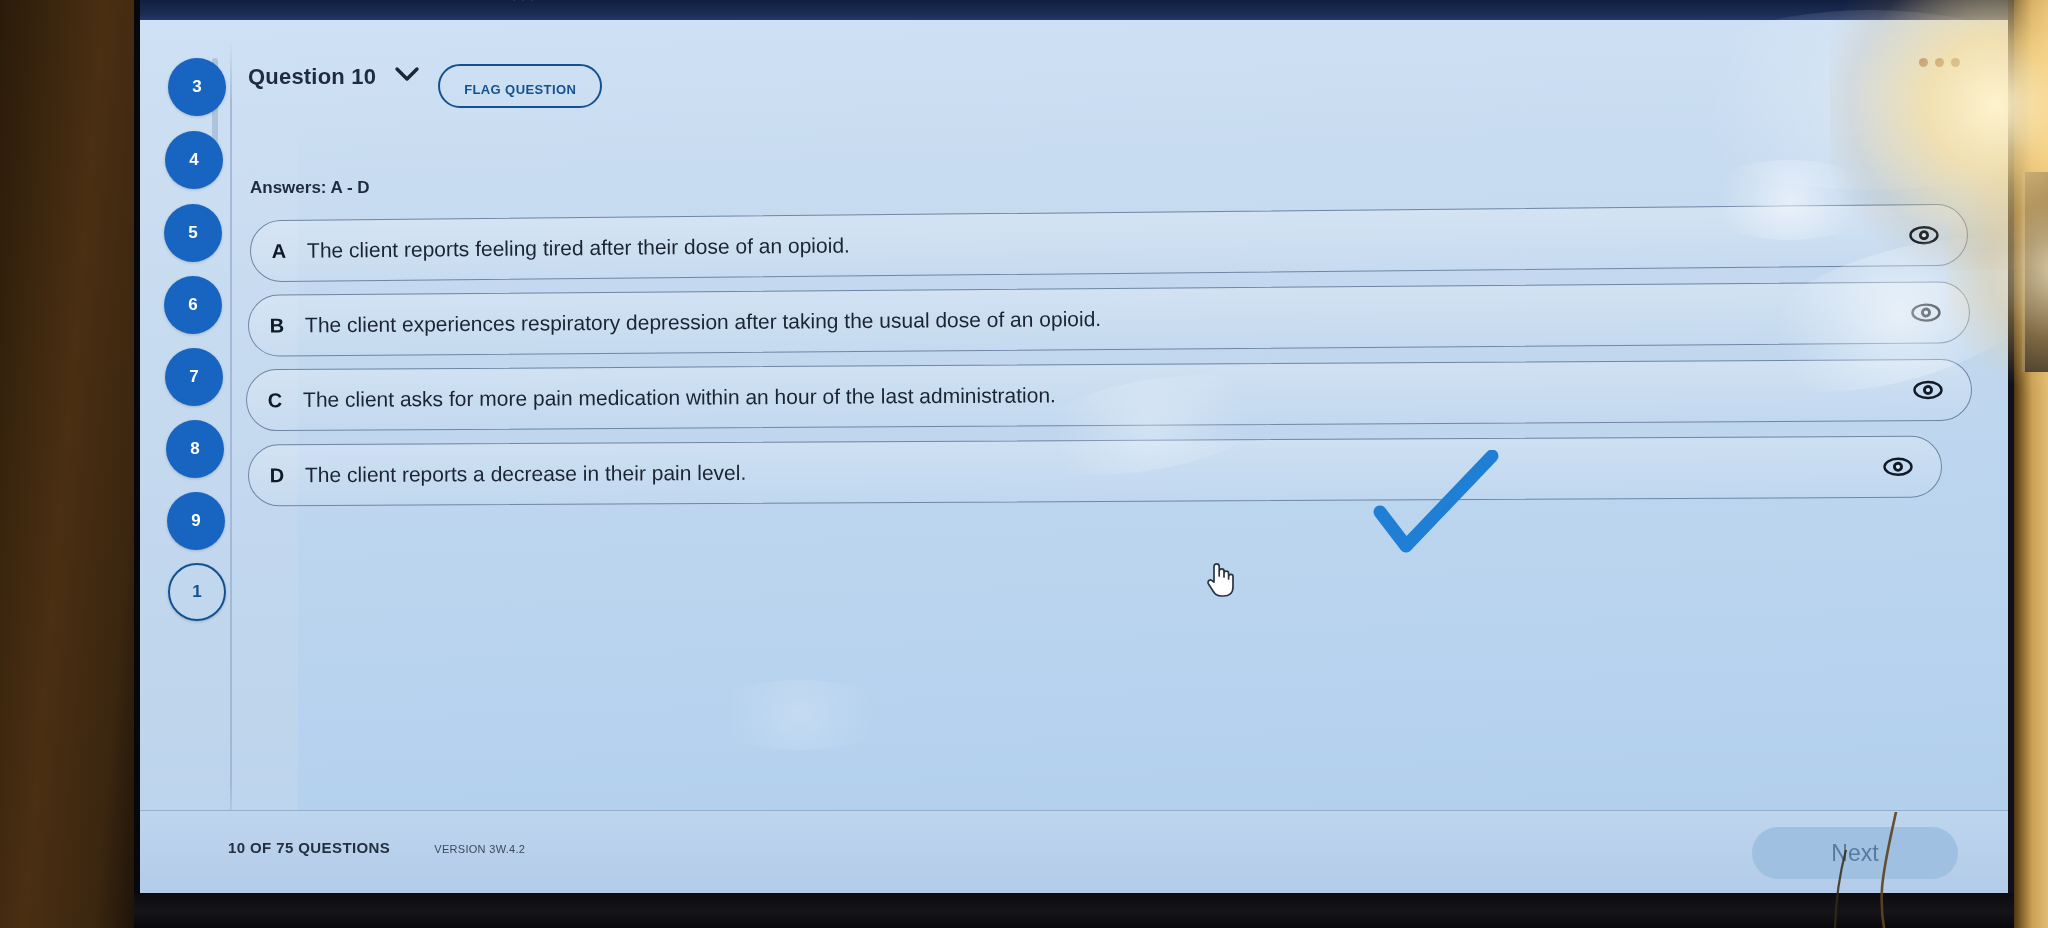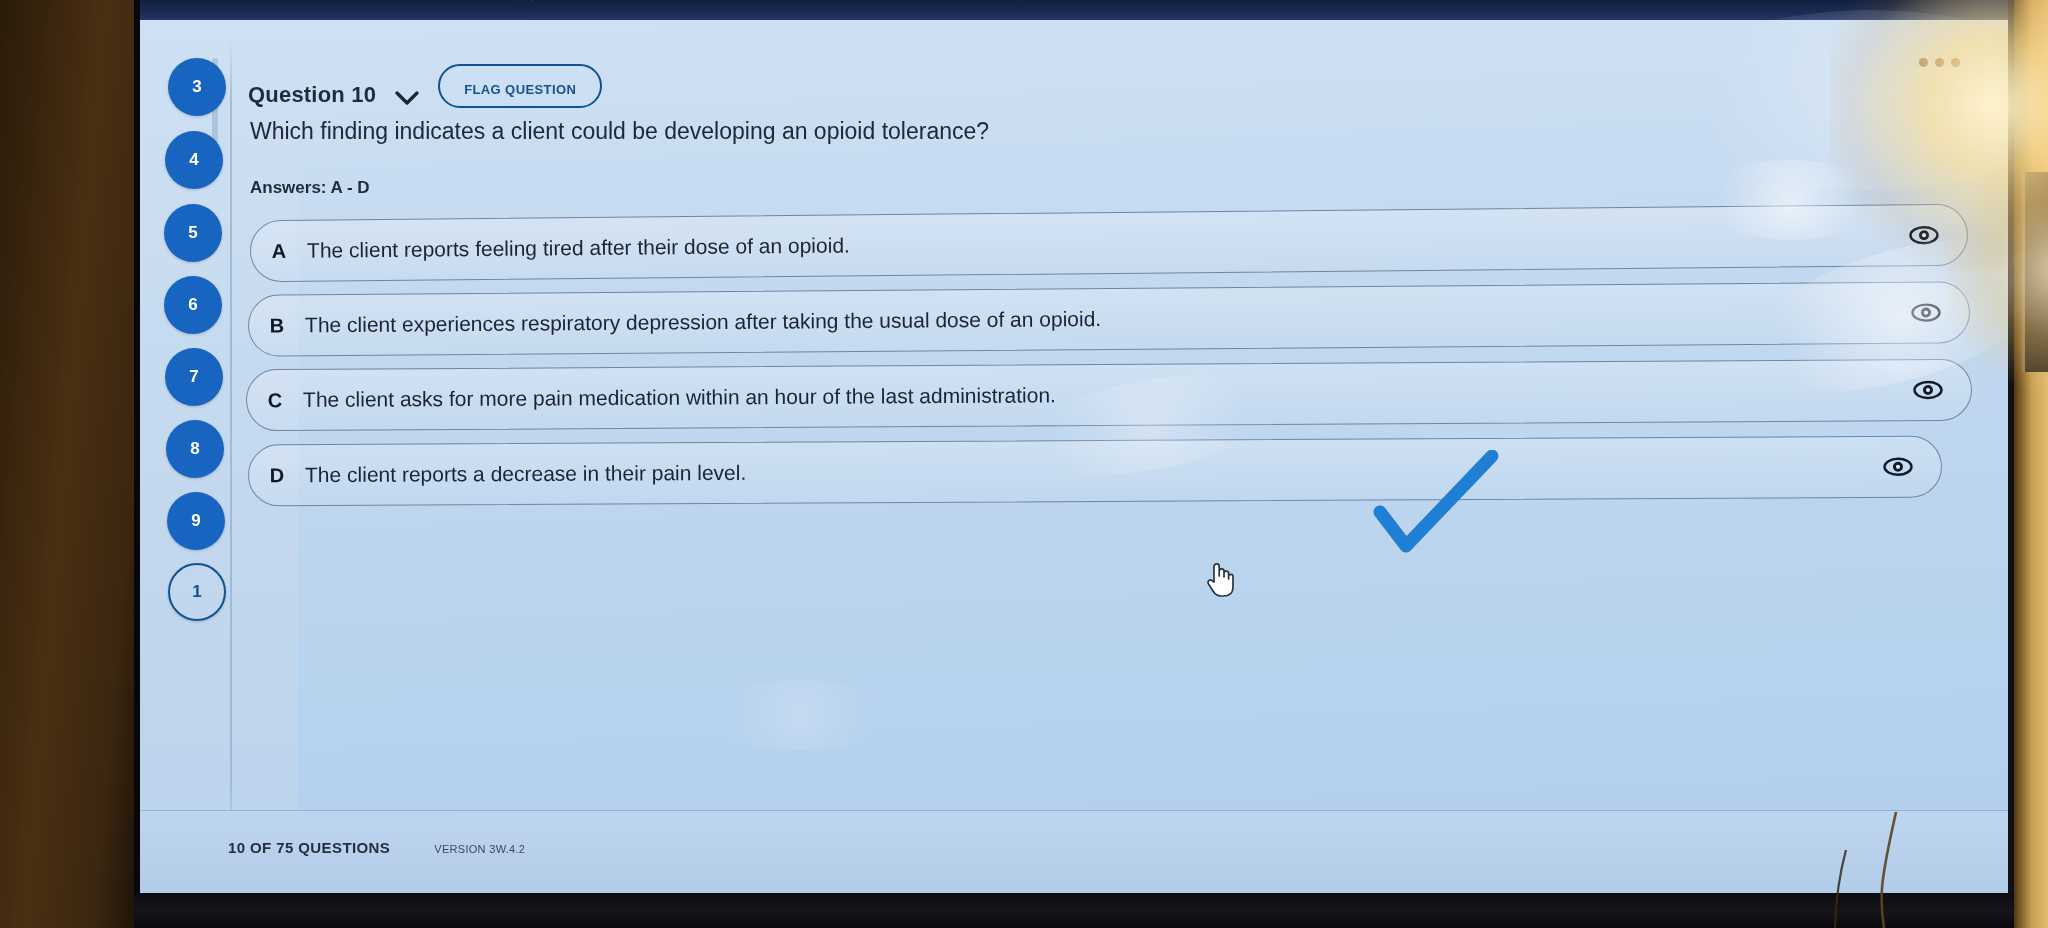--- a/index.html
+++ b/index.html
@@ -118,21 +118,21 @@
     background: #aec4dd; border-radius: 3px;
   }
   #sidebar-divider {
     position: absolute; left: 90px; top: 20px; width: 2px; height: 790px;
     background: linear-gradient(180deg, rgba(150,175,205,0) 0%, rgba(150,175,205,.75) 8%, rgba(150,175,205,.75) 94%, rgba(150,175,205,0) 100%);
   }
 
   
   #question-bar {
     position: absolute; left: 108px; top: 44px;
-    display: flex; align-items: flex-end; gap: 18px;
+    display: flex; align-items: flex-start; gap: 18px;
   }
   #question-label {
     font-size: 22px; font-weight: 700; color: #1f2c40; letter-spacing: .2px;
   }
   #chevron-down-icon { display: block; margin-top: 2px; cursor: pointer; }
   #flag-question-button {
     border: 2px solid #14518f; border-radius: 22px;
     padding: 16px 24px 9px;
     font-size: 13px; font-weight: 700; color: #14518f; letter-spacing: .4px;
     background: transparent; cursor: pointer; white-space: nowrap;
@@ -282,21 +282,20 @@
 
         <button id="flag-question-button">FLAG QUESTION</button>
       </div>
 
       <div id="kebab-menu-button">
         <i></i>
         <i></i>
         <i></i>
       </div>
 
-      <div id="question-stem">Which finding indicates a client could be developing an opioid tolerance?</div>
 
       <div id="answers-label">Answers: A - D</div>
 
       <div id="options">
 
         <div class="option-row" id="opt-a">
           <div class="option-letter">A</div>
           <div class="option-text">The client reports feeling tired after their dose of an opioid.</div>
           <div class="eye-icon">
             <svg width="30" height="20" viewBox="0 0 30 20">
@@ -353,20 +352,21 @@
         <path d="M11 24 L11 8.5 a2.6 2.6 0 0 1 5.2 0 L16.2 18 L16.2 13.2 a2.4 2.4 0 0 1 4.8 0
                  L21 19 L21 15.4 a2.3 2.3 0 0 1 4.6 0 L25.6 21 L25.6 18.6 a2.2 2.2 0 0 1 4.4 0
                  L30 29 c0 6 -4 9 -9.5 9 L18 38 c-4 0 -6 -1.6 -8 -5 L5.5 26 a2.5 2.5 0 0 1 4 -3 Z" fill="#ffffff" stroke="#2a3443" stroke-width="1.7" stroke-linejoin="round"></path>
       </svg>
 
       <div id="footer">
         <div id="footer-meta">
           <div id="question-counter">10 OF 75 QUESTIONS</div>
           <div id="version-label">VERSION 3W.4.2</div>
         </div>
+        <button id="next-button">Next</button>
       </div>
 
     </div>
 
     <div class="glare" id="glare-e"></div>
     <div class="glare" id="glare-a"></div>
     <div class="glare" id="glare-b"></div>
     <div class="glare" id="glare-c"></div>
     <div class="glare" id="glare-d"></div>
 

